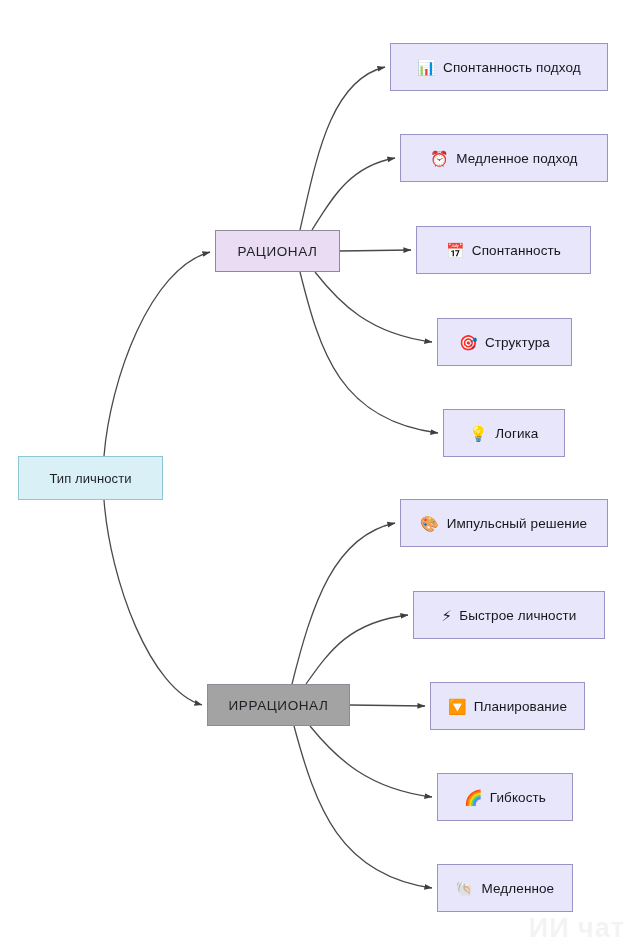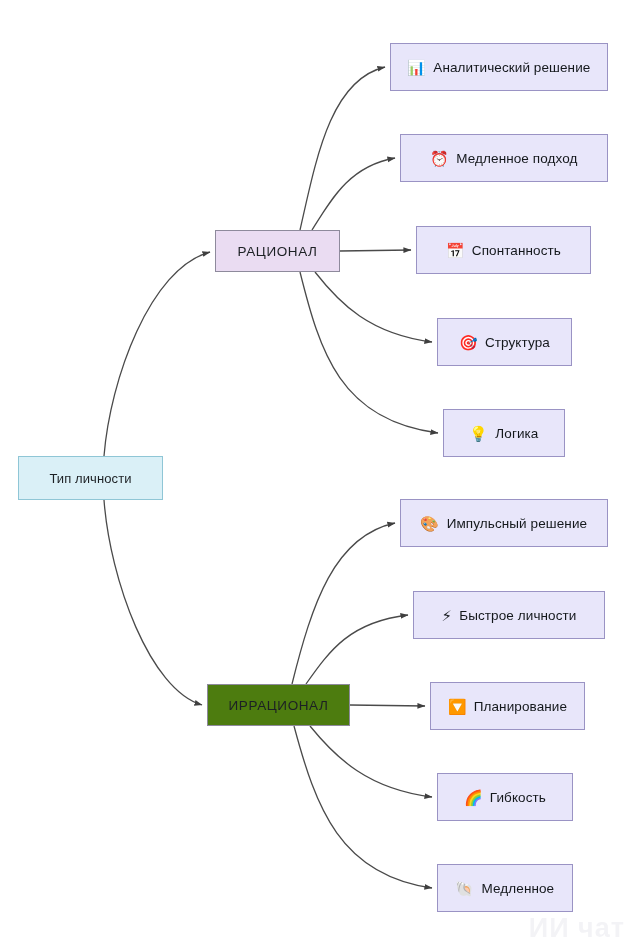--- a/index.html
+++ b/index.html
@@ -43,21 +43,21 @@
     border-color: #8fc6d6;
     font-size: 13px;
   }
   .node-cat-rational {
     background: #eadcf2;
     border-color: #8e8a9c;
     font-size: 13.5px;
     letter-spacing: 0.6px;
   }
   .node-cat-irrational {
-    background: #4d7c0f;
+    background: #a3a3a3;
     border-color: #8e8a9c;
     font-size: 13.5px;
     letter-spacing: 0.6px;
   }
   .node-leaf {
     background: #e8e6fa;
     border-color: #9a93c4;
     font-size: 13.5px;
     color: #14181c;
   }
@@ -122,21 +122,21 @@
     <span>РАЦИОНАЛ</span>
   </div>
 
   <div class="node node-cat-irrational" style="left:207px; top:684px; width:143px; height:42px;">
     <span>ИРРАЦИОНАЛ</span>
   </div>
 
   <div class="node node-leaf" style="left:390px; top:43px; width:218px; height:48px;">
     <span class="leaf-inner">
       <span class="leaf-icon">📊</span>
-      <span>Аналитический решение</span>
+      <span>Спонтанность подход</span>
     </span>
   </div>
 
   <div class="node node-leaf" style="left:400px; top:134px; width:208px; height:48px;">
     <span class="leaf-inner">
       <span class="leaf-icon">⏰</span>
       <span>Медленное подход</span>
     </span>
   </div>
 

